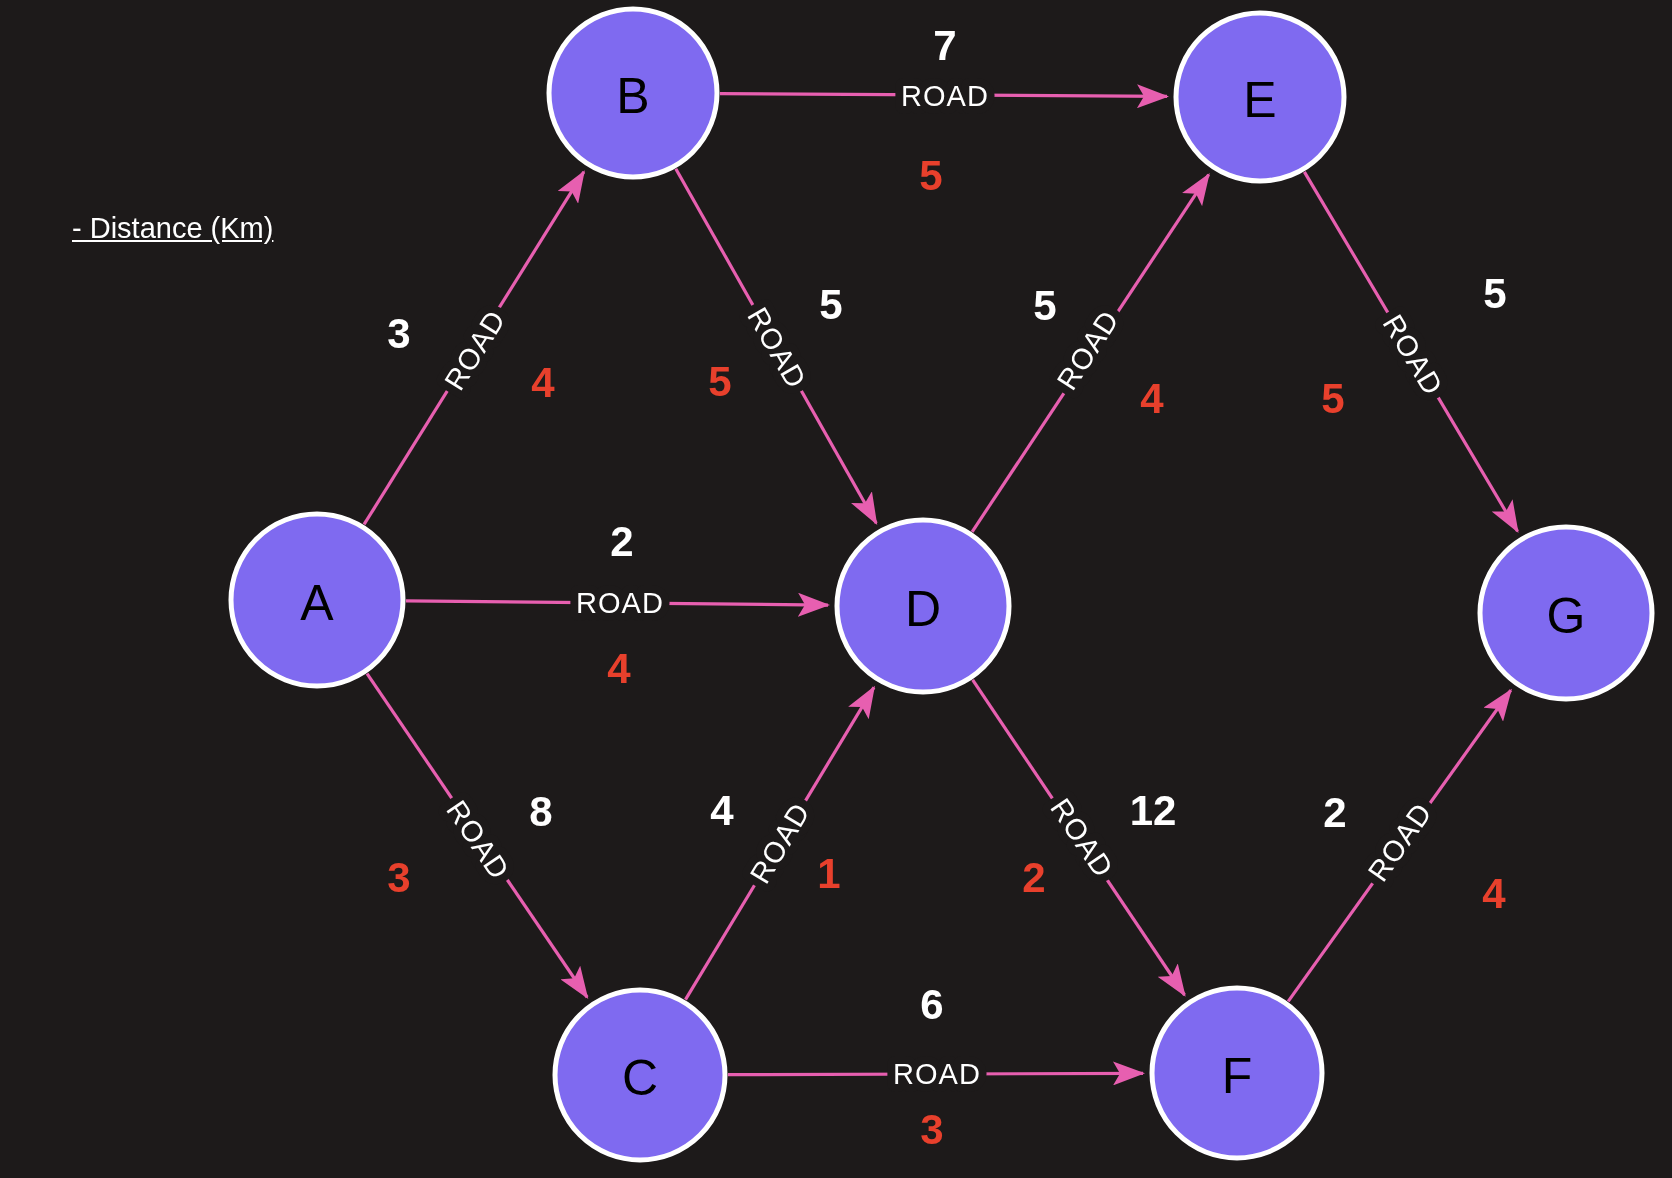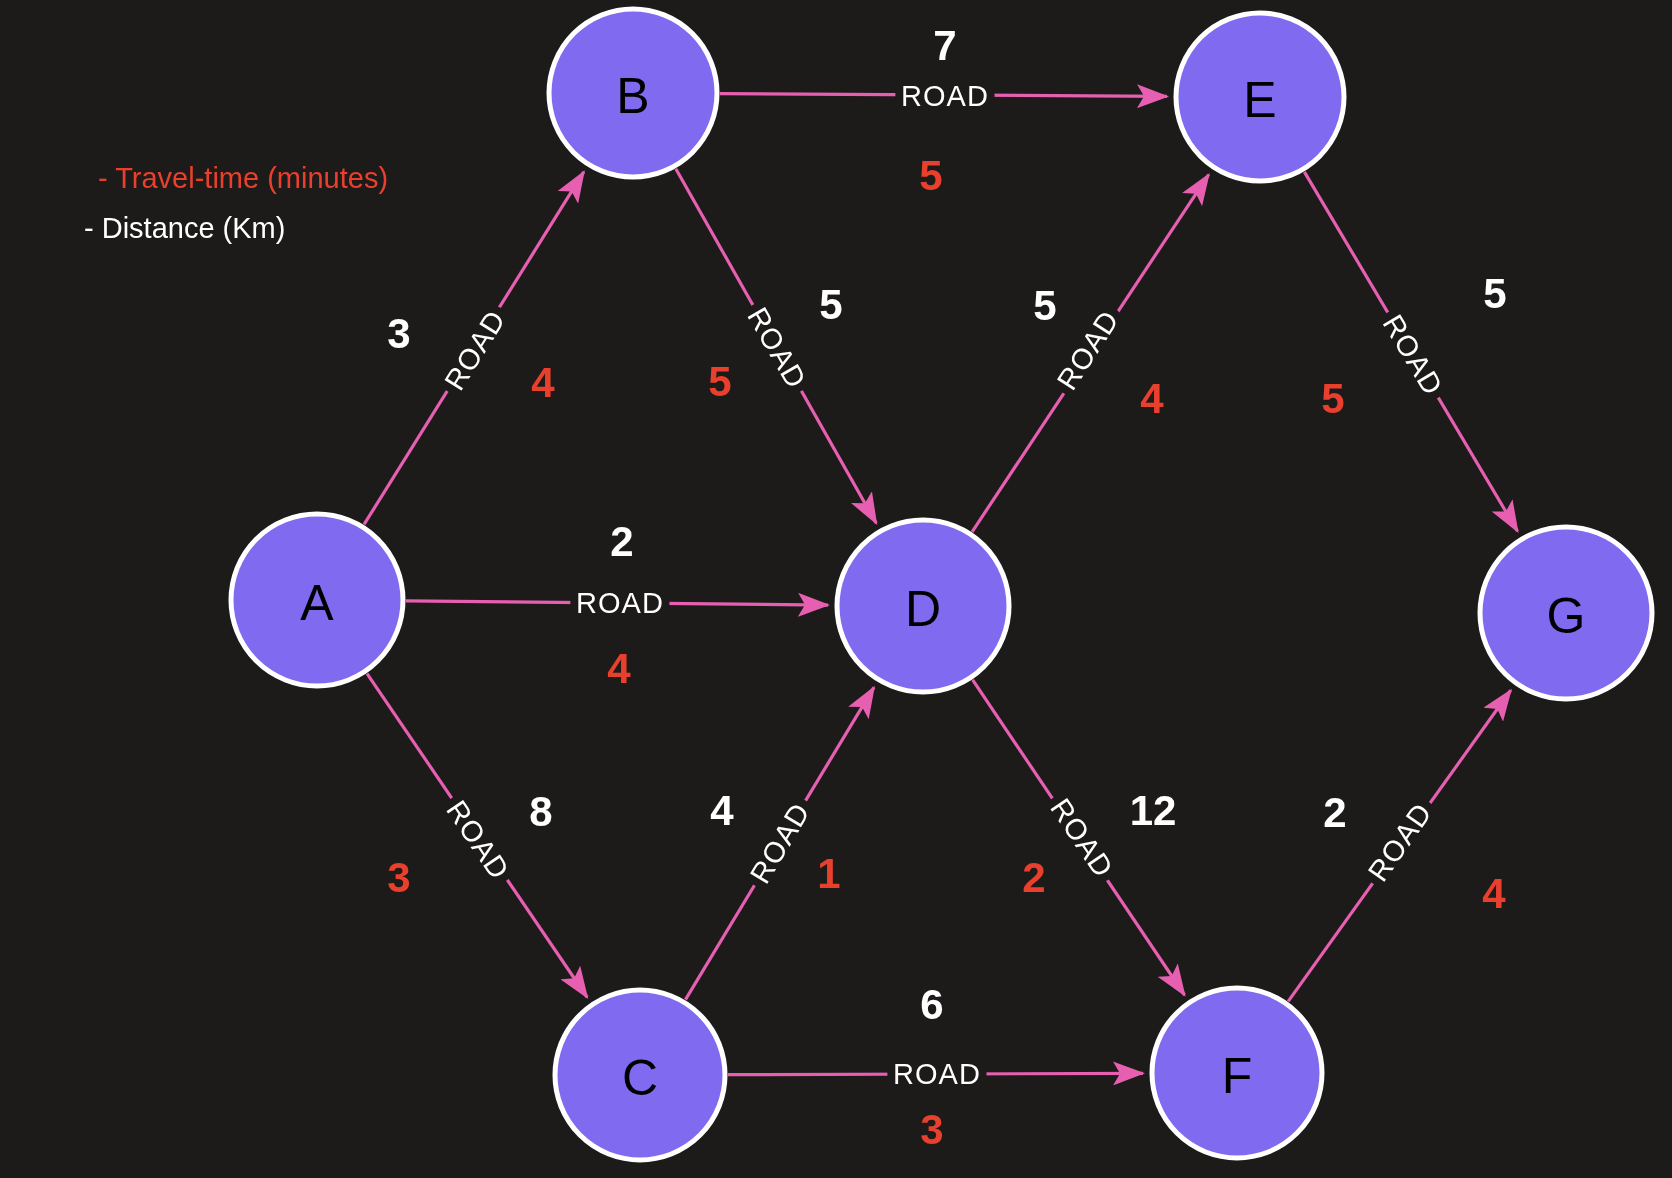--- a/index.html
+++ b/index.html
@@ -6,21 +6,21 @@
   .canvas{
     position:relative;
     width:1672px;height:1178px;
     overflow:hidden;
     font-family:"Liberation Sans", sans-serif;
   }
   #graph-svg{position:absolute;inset:0;display:block;}
   .legend{position:absolute;left:0;top:0;width:100%;height:100%;pointer-events:none;}
   .legend-item{position:absolute;font-size:29px;font-weight:400;white-space:nowrap;}
   .legend-item.travel{left:98px;top:162px;}
-  .legend-item.dist{left:84px;top:212px;}
+  .legend-item.dist{left:72px;top:212px;text-decoration:underline;}
   
   text{font-family:"Liberation Sans", sans-serif;}
   .node-label{font-size:50px;font-weight:400;}
   .road-label{font-size:29px;letter-spacing:1px;paint-order:stroke;stroke-width:16px;stroke-linejoin:round;}
   .num-label{font-size:42px;font-weight:700;}
 </style>
 </head>
 <body>
 
 <div class="canvas" id="canvas" style="background: rgb(29, 26, 26);">
@@ -119,16 +119,15 @@
       <g>
         <circle cx="1237" cy="1073" r="85" fill="#7f6af0" stroke="#ffffff" stroke-width="5"></circle>
         <text x="1237" y="1076" fill="#000000" text-anchor="middle" dominant-baseline="central" class="node-label">F</text>
       </g>
       <g>
         <circle cx="1566" cy="613" r="86" fill="#7f6af0" stroke="#ffffff" stroke-width="5"></circle>
         <text x="1566" y="616" fill="#000000" text-anchor="middle" dominant-baseline="central" class="node-label">G</text>
       </g>
     </svg>
   <div class="legend">
-    <div class="legend-item travel" style="color: rgb(232, 64, 44);">- Travel-time (minutes)</div>
     <div class="legend-item dist" style="color: rgb(255, 255, 255);">- Distance (Km)</div>
   </div>
 </div>
 
 </body></html>

